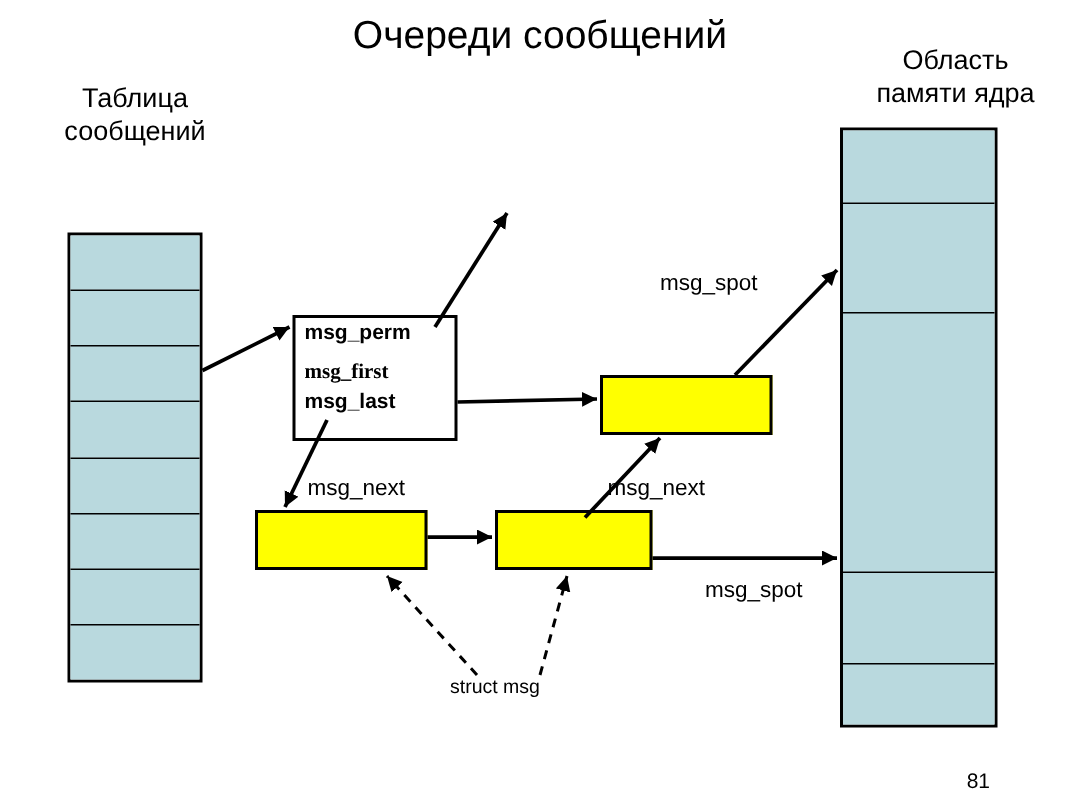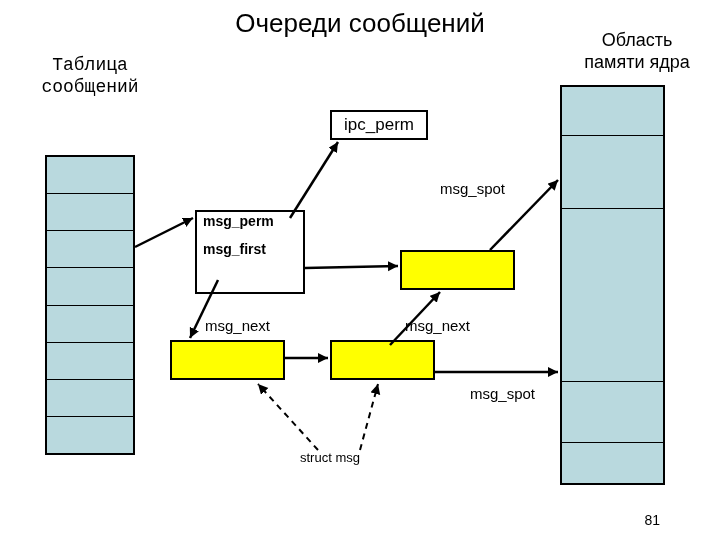--- a/index.html
+++ b/index.html
@@ -82,21 +82,21 @@
     pointer-events: none;
   }
 </style>
 </head>
 <body>
 
 <div class="stage">
 
   <div class="title">Очереди сообщений</div>
 
-  <div class="label" style="left:30px; top:55px; width:120px; white-space:pre-line;font-family:Liberation Mono, monospace;">Таблица
+  <div class="label" style="left:30px; top:55px; width:120px; white-space:pre-line;">Таблица
 сообщений</div>
 
   <div class="label" style="left:567px; top:30px; width:140px; white-space:pre-line;">Область
 памяти ядра</div>
 
 
   <div class="stack" style="left:45px; top:155px; width:90px; height:300px;">
     <div class="row"></div>
     <div class="row"></div>
     <div class="row"></div>
@@ -108,27 +108,25 @@
   </div>
 
   <div class="stack kernel" style="left:560px; top:85px; width:105px; height:400px;">
     <div class="krow" style="flex:0 0 48px;"></div>
     <div class="krow" style="flex:0 0 72px;"></div>
     <div class="krow" style="flex:1 1 auto;"></div>
     <div class="krow" style="flex:0 0 60px;"></div>
     <div class="krow" style="flex:0 0 40px;"></div>
   </div>
 
-  <div class="box" style="left:330px; top:110px; width:98px; height:30px; display:flex; align-items:center; justify-content:center;">
-    <span style="font-size:17px;">ipc_perm</span>
-  </div>
 
   <div class="box" style="left:195px; top:210px; width:110px; height:84px;">
     <div class="field">msg_perm</div>
-    <div class="field" style="margin-top:10px;">msg_first</div>
+    <div class="field" style="margin-top:10px;font-family:Liberation Serif, serif;">msg_first</div>
+    <div class="field">msg_last</div>
   </div>
 
   <div class="box yellow" style="left:170px; top:340px; width:115px; height:40px;"></div>
 
   <div class="box yellow" style="left:330px; top:340px; width:105px; height:40px;"></div>
 
   <div class="box yellow" style="left:400px; top:250px; width:115px; height:40px;"></div>
 
   <div class="label-small" style="left:205px; top:317px;">msg_next</div>
   <div class="label-small" style="left:405px; top:317px;">msg_next</div>

